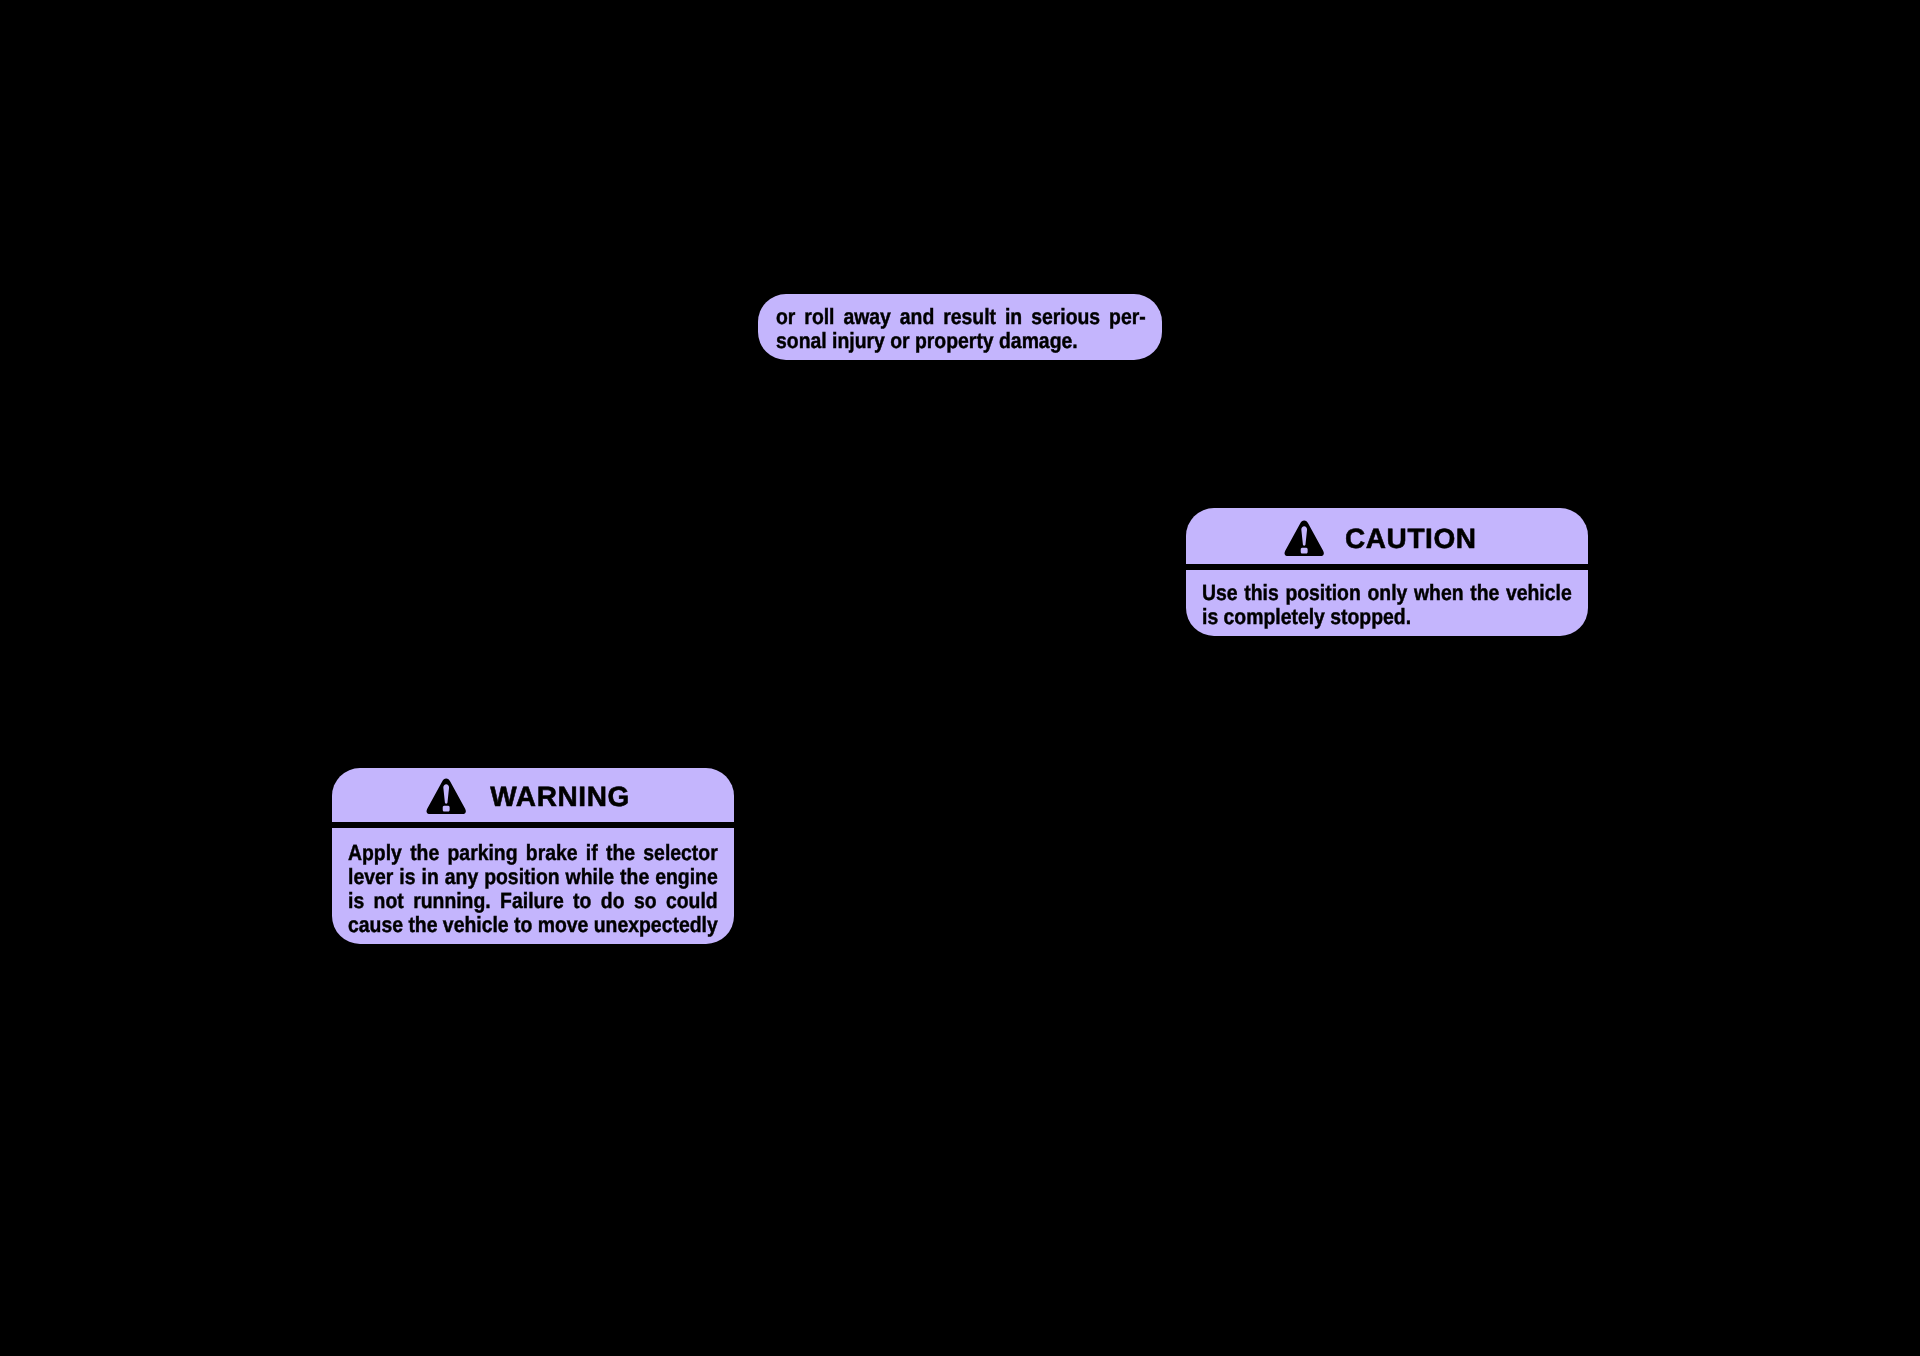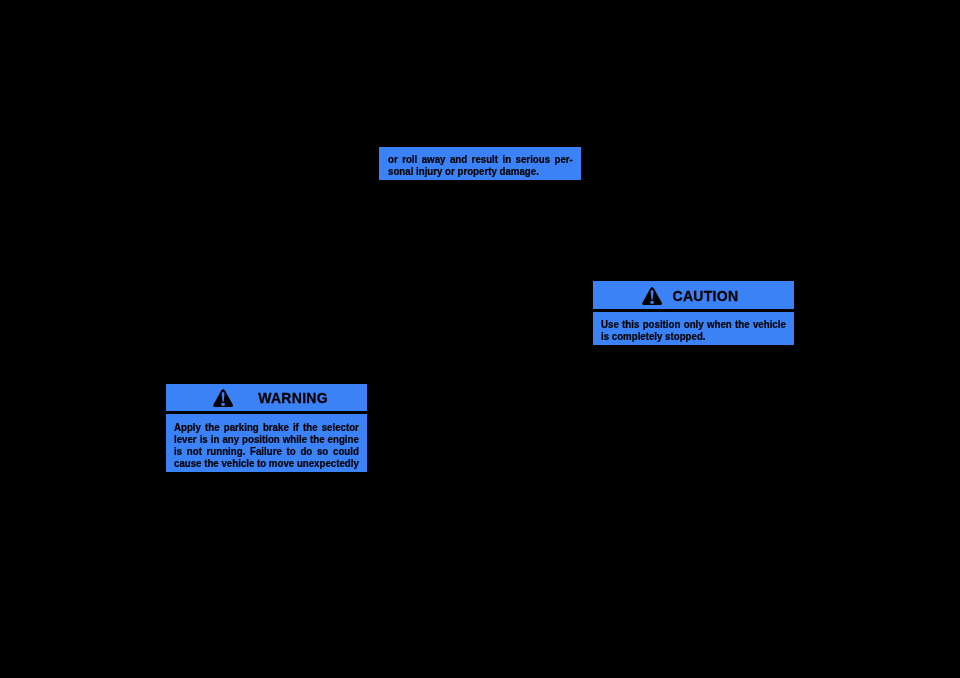--- a/index.html
+++ b/index.html
@@ -1,20 +1,20 @@
 <!DOCTYPE html>
 <html><head>
 <meta charset="utf-8">
 <style>
   html,body{margin:0;padding:0;}
   body{width:960px;height:678px;background:#000;overflow:hidden;
        font-family:"Liberation Sans",sans-serif;}
   .page{position:relative;width:960px;height:678px;background:#000;overflow:hidden;}
 
-  .alert{position:absolute;background:#3b82f6;box-sizing:border-box;overflow:hidden;}
+  .alert{position:absolute;background:#c4b5fd;box-sizing:border-box;overflow:hidden;border-radius:14px;}
   .alert-head{position:relative;border-bottom:3px solid #000;box-sizing:border-box;}
   .head-group{position:absolute;display:flex;align-items:flex-end;}
   .alert-title{font-weight:bold;color:#000;letter-spacing:0.3px;font-size:14px;line-height:1;
       -webkit-text-stroke:0.28px #000;}
   .tri{display:block;}
 
   .alert-body{position:absolute;transform-origin:left top;}
   .alert-body .ln{color:#000;font-weight:bold;font-size:11px;line-height:11.95px;
       text-align:justify;text-align-last:justify;white-space:nowrap;
       -webkit-text-stroke:0.22px #000;}
@@ -28,42 +28,42 @@
 
 <div class="page">
 
   <div class="alert" style="left:378.7px;top:146.8px;width:202.3px;height:33.2px;">
     <div class="alert-body" style="left:9.7px;top:7.2px;width:209.75px;transform:scaleX(0.8813);">
       <div class="ln">or roll away and result in serious per-</div>
       <div class="ln last">sonal injury or property damage.</div>
     </div>
   </div>
 
-  <div class="alert" style="left:592.7px;top:281px;width:201.4px;height:64.2px;">
+  <div class="alert" style="left:592.7px;top:254px;width:201.4px;height:64.2px;">
     <div class="alert-head" style="height:30.6px;">
      <div class="head-group" style="left:49.3px;top:5.7px;">
       <svg class="tri" width="20.2" height="18.2" viewBox="0 0 210 190">
         <path fill="#000" fill-rule="evenodd" d="M105 2 C114 2 121 8 126 18 L204 160 C209 170 209 180 204 184 C199 188 193 189 186 189 L24 189 C17 189 11 188 6 184 C1 180 1 170 6 160 L84 18 C89 8 96 2 105 2 Z M105 32 C113 32 120 40 120 50 L112 126 C112 132 109 135 105 135 C101 135 98 132 98 126 L90 50 C90 40 97 32 105 32 Z M94 145 L116 145 C120 145 123 149 123 153 L123 167 C123 171 120 175 116 175 L94 175 C90 175 87 171 87 167 L87 153 C87 149 90 145 94 145 Z"></path>
       </svg>
       <span class="alert-title" style="margin-left:10.3px;position:relative;top:-1.9px;">CAUTION</span>
      </div>
     </div>
     <div class="alert-body" style="left:8.3px;top:38.2px;width:209.75px;transform:scaleX(0.8813);">
       <div class="ln">Use this position only when the vehicle</div>
       <div class="ln last">is completely stopped.</div>
     </div>
   </div>
 
   <div class="alert" style="left:165.7px;top:383.8px;width:201.4px;height:88.2px;">
     <div class="alert-head" style="height:30px;">
      <div class="head-group" style="left:47.3px;top:5.4px;">
       <svg class="tri" width="20.2" height="18.2" viewBox="0 0 210 190">
         <path fill="#000" fill-rule="evenodd" d="M105 2 C114 2 121 8 126 18 L204 160 C209 170 209 180 204 184 C199 188 193 189 186 189 L24 189 C17 189 11 188 6 184 C1 180 1 170 6 160 L84 18 C89 8 96 2 105 2 Z M105 32 C113 32 120 40 120 50 L112 126 C112 132 109 135 105 135 C101 135 98 132 98 126 L90 50 C90 40 97 32 105 32 Z M94 145 L116 145 C120 145 123 149 123 153 L123 167 C123 171 120 175 116 175 L94 175 C90 175 87 171 87 167 L87 153 C87 149 90 145 94 145 Z"></path>
       </svg>
-      <span class="alert-title" style="margin-left:25px;position:relative;top:-1.9px;">WARNING</span>
+      <span class="alert-title" style="margin-left:12px;position:relative;top:-1.9px;">WARNING</span>
      </div>
     </div>
     <div class="alert-body" style="left:8.3px;top:38.2px;width:209.75px;transform:scaleX(0.8813);">
       <div class="ln">Apply the parking brake if the selector</div>
       <div class="ln">lever is in any position while the engine</div>
       <div class="ln">is not running. Failure to do so could</div>
       <div class="ln">cause the vehicle to move unexpectedly</div>
     </div>
   </div>
 

